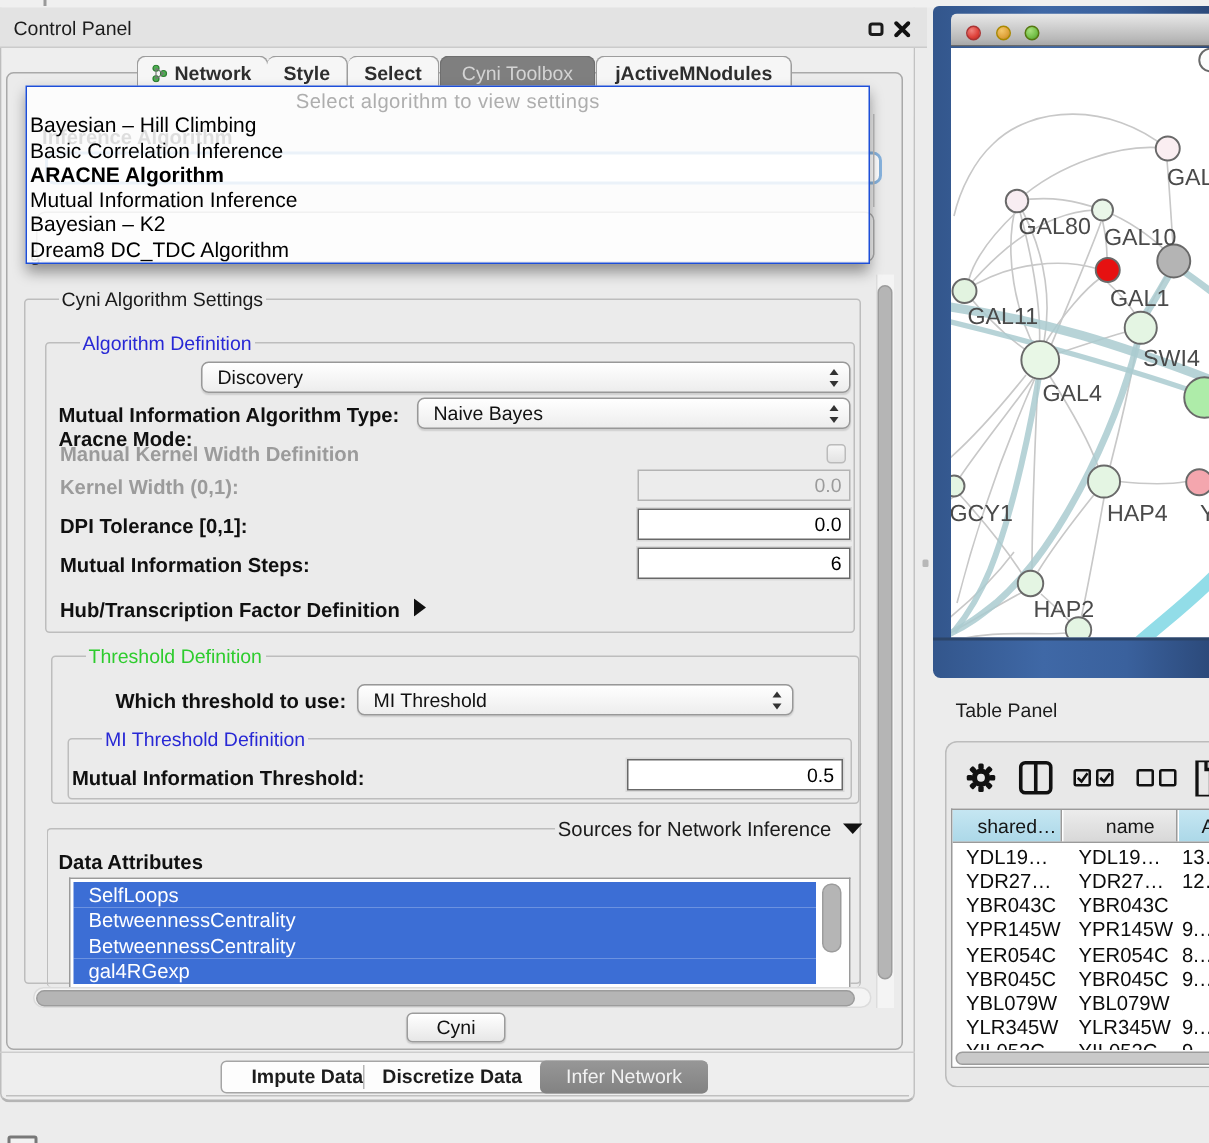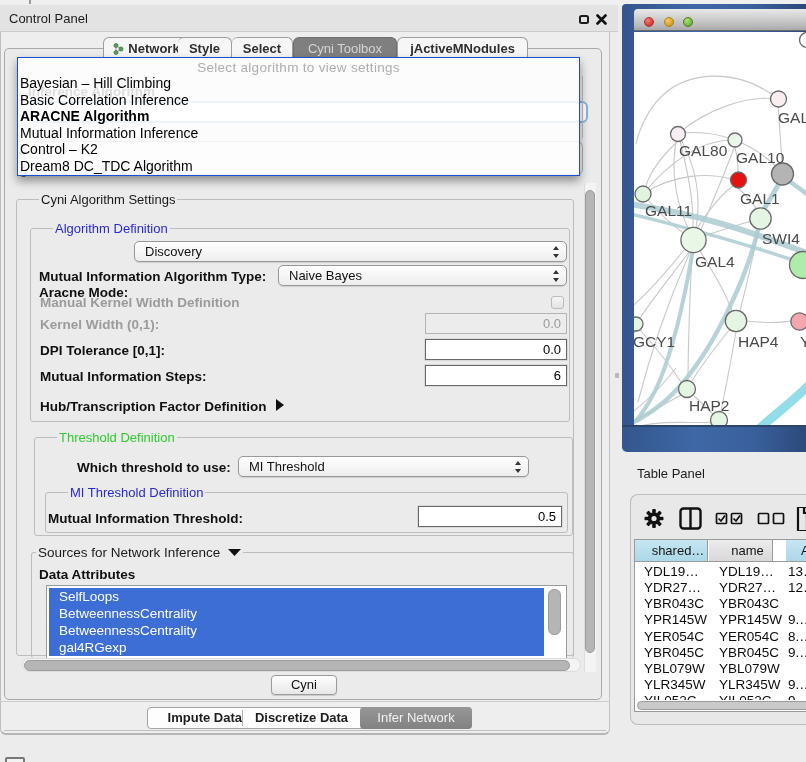--- a/index.html
+++ b/index.html
@@ -95,21 +95,21 @@
 <div id="cptitle" class="abs">
     <div class="t">Control Panel</div>
   </div>
 <div id="btnsq" class="abs"></div>
 <svg class="abs" style="left:596px;top:14px;" width="11" height="11" viewBox="0 0 11 11">
     <path d="M1.5 1.5 L9.5 9.5 M9.5 1.5 L1.5 9.5" stroke="#111" stroke-width="2.6" stroke-linecap="round"></path>
   </svg>
 
 <div id="panel" class="abs"></div>
 
-<div class="tab" style="left:103px;width:88px;">
+<div class="tab" style="left:91px;width:88px;">
   <svg style="position:absolute;left:9px;top:5px;" width="11" height="12" viewBox="0 0 11 12">
     <circle cx="3" cy="2.5" r="2" fill="#4caf50" stroke="#2e7d32" stroke-width="0.8"></circle>
     <circle cx="8" cy="6" r="2" fill="#4caf50" stroke="#2e7d32" stroke-width="0.8"></circle>
     <circle cx="3" cy="9.5" r="2" fill="#4caf50" stroke="#2e7d32" stroke-width="0.8"></circle>
     <path d="M3 2.5 L8 6 L3 9.5 M3 2.5 L3 9.5" stroke="#777" stroke-width="0.8" fill="none"></path>
   </svg>
   <span style="margin-left:14px;">Network</span></div>
 <div class="tab" style="left:178px;width:54px;border-left:none;">Style</div>
 <div class="tab" style="left:232px;width:61px;border-left:none;">Select</div>
 <div class="tab" id="tabsel" style="left:293px;width:104px;">Cyni Toolbox</div>
@@ -166,21 +166,21 @@
       <path d="M4 13 L7 9 L1 9 Z" fill="#333"></path>
     </svg></div>
 
 <fieldset class="bluleg" style="left:45px;top:485px;width:523px;height:48px;">
   <legend>MI Threshold Definition</legend>
 </fieldset>
 <div class="lbl" style="left:48px;top:511px;">Mutual Information Threshold:</div>
 <div class="tfield" style="left:418px;top:506px;width:144px;">0.5</div>
 
 <fieldset style="left:31px;top:545px;width:543px;height:113px;border-bottom:none;">
-  <legend style="font-weight:normal;font-size:13.5px;margin-left:4px;">Sources for Network Inference
+  <legend style="font-weight:normal;font-size:13.5px;margin-left:4px;text-align:right;">Sources for Network Inference
   <svg style="margin-left:4px" width="13" height="9" viewBox="0 0 13 9">
         <path d="M0 1 L13 1 L6.5 8 Z" fill="#111"></path>
       </svg></legend>
 </fieldset>
 <div class="lbl" style="left:39px;top:567px;">Data Attributes</div>
 <div id="attrlist" class="abs">
   <div class="lrow" style="top:2px;">SelfLoops</div>
   <div class="lrow" style="top:19px;">BetweennessCentrality</div>
   <div class="lrow" style="top:36px;">BetweennessCentrality</div>
   <div class="lrow" style="top:53px;">gal4RGexp</div>
@@ -201,21 +201,21 @@
 <div class="abs" style="left:242px;top:710px;width:1px;height:16px;background:#b5b5b5;"></div>
 <div class="segtxt" style="left:243px;width:117px;">Discretize Data</div>
 <div id="seginf" class="abs">Infer Network</div>
 
 <div id="popup" class="abs">
   <div class="hdr">Select algorithm to view settings</div>
   <div class="it" style="top:17px;">Bayesian – Hill Climbing</div>
   <div class="it" style="top:33.5px;">Basic Correlation Inference</div>
   <div class="it" style="top:50px;font-weight:bold;">ARACNE Algorithm</div>
   <div class="it" style="top:66.5px;">Mutual Information Inference</div>
-  <div class="it" style="top:83px;">Control – K2</div>
+  <div class="it" style="top:83px;">Bayesian – K2</div>
   <div class="it" style="top:99.5px;">Dream8 DC_TDC Algorithm</div>
 </div>
 
 <div class="abs" style="left:615px;top:373px;width:4px;height:5px;background:#b8b8b8;border-radius:1px;"></div>
 
 <div id="netwin" class="abs"></div>
 <div id="nettitle" class="abs"></div>
 <div class="tl" style="left:644px;background:radial-gradient(circle at 35% 30%,#f0827c,#dd3f38 60%,#b02c26);border:0.5px solid #a33;"></div>
 <div class="tl" style="left:663.5px;background:radial-gradient(circle at 35% 30%,#f3c76a,#dfa23a 60%,#b57d22);border:0.5px solid #a80;"></div>
 <div class="tl" style="left:682.5px;background:radial-gradient(circle at 35% 30%,#a8e07c,#72bf47 60%,#509427);border:0.5px solid #571;"></div>
@@ -336,21 +336,21 @@
     <path d="M89.5 11.5 L92 14 L96 8.5"></path>
     <rect x="114.5" y="6.5" width="10" height="10" rx="1"></rect>
     <rect x="129.5" y="6.5" width="10" height="10" rx="1"></rect>
   </g>
 
   <path d="M154 0 L163 0 L163 24 L154 24 Z M154 0 L160 0 L160 6 L166 6" fill="none" stroke="#111" stroke-width="2.2"></path>
 </svg>
 
 <div id="ttable" class="abs">
   <div class="hcell" style="left:0;width:73px;background:linear-gradient(#c5e6f2,#acd8e8);">shared…</div>
-  <div class="hcell" style="left:74px;width:64px;background:linear-gradient(#ececec,#d8d8d8);">name</div>
+  <div class="hcell" style="left:74px;width:76px;background:linear-gradient(#ececec,#d8d8d8);">name</div>
   <div class="hcell" style="left:151px;width:21px;background:linear-gradient(#c5e6f2,#acd8e8);border-right:none;text-align:left;padding-left:15px;text-indent:0;">Av</div>
   <div class="abs" style="left:0;top:21px;width:172px;height:1px;background:#9a9a9a;"></div>
   <div class="trow" style="top:23.8px;">
       <span style="left:9px;">YDL19…</span>
       <span style="left:84px;">YDL19…</span>
       <span style="left:153px;">13…</span>
     </div>
   <div class="trow" style="top:40px;">
       <span style="left:9px;">YDR27…</span>
       <span style="left:84px;">YDR27…</span>

